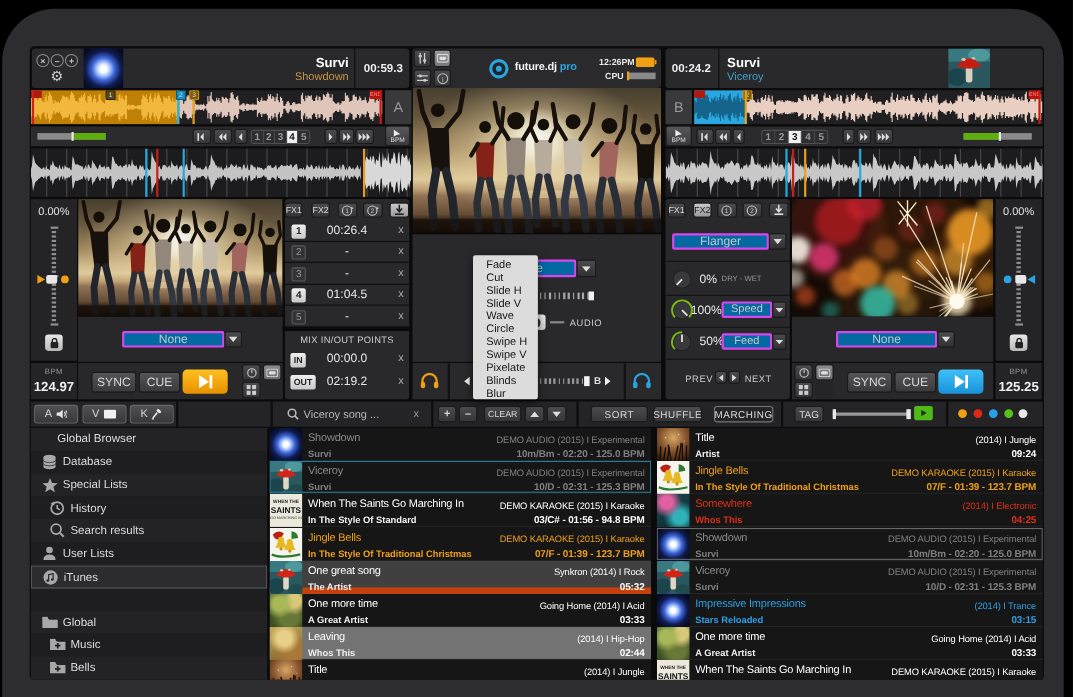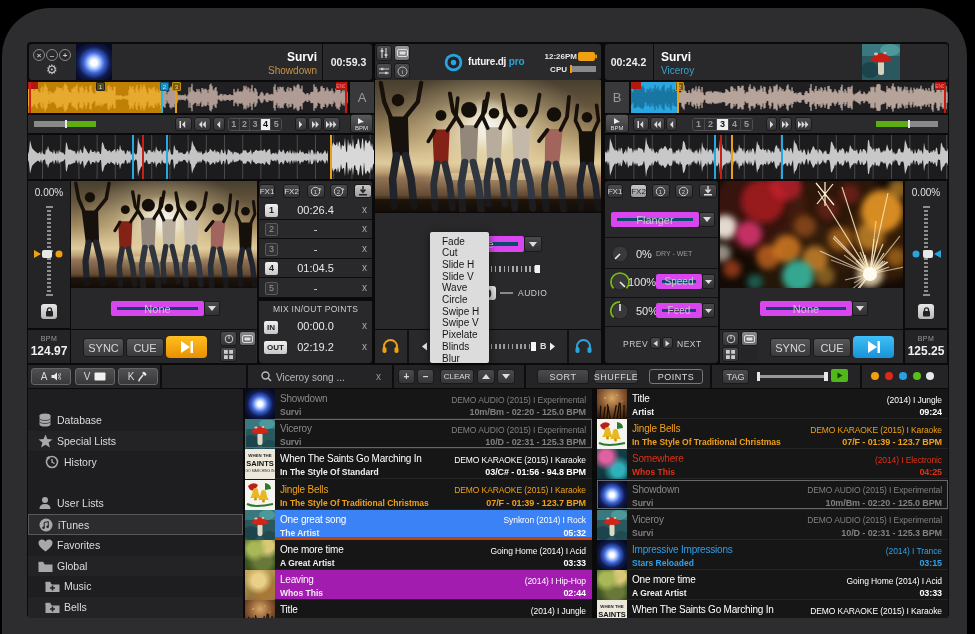--- a/index.html
+++ b/index.html
@@ -1,21 +1,21 @@
 <!DOCTYPE html>
 <html><head><meta charset="utf-8"><style>
 *{margin:0;padding:0;box-sizing:border-box}
 body{width:975px;height:634px;background:#000;font-family:"Liberation Sans",sans-serif;overflow:hidden;position:relative}
 .abs{position:absolute}
 .panel{position:absolute;background:#29292b;border-radius:3px}
 .btn{position:absolute;background:linear-gradient(#4b4b4d,#353537);border:1px solid #1a1a1a;border-radius:3px;color:#d8d8d8;display:flex;align-items:center;justify-content:center;font-size:10px}
 .btnl{position:absolute;background:linear-gradient(#c8c8c8,#9a9a9c);border:1px solid #1a1a1a;border-radius:3px;color:#222;display:flex;align-items:center;justify-content:center;font-size:10px}
 .t{position:absolute;white-space:nowrap}
 .flag{position:absolute;width:9px;height:9px;font-size:6px;color:#ddd;text-align:center;line-height:9px;border-radius:1px}
-.dd{position:absolute;background:#0c4a6e;border:6px solid #d946ef;border-radius:2px;color:#c8c8c8;font-size:11px;display:flex;align-items:center;justify-content:center}
+.dd{position:absolute;background:#0369a1;border:2px solid #d946ef;border-radius:2px;color:#c8c8c8;font-size:11px;display:flex;align-items:center;justify-content:center}
 .dda{position:absolute;background:linear-gradient(#4b4b4d,#313133);border:1px solid #1a1a1a;border-radius:2px;display:flex;align-items:center;justify-content:center;color:#ddd;font-size:7px}
 .row2{position:absolute;left:0;right:0;border-bottom:1px solid #0d0d0d}
 </style></head><body>
 <div class="abs" style="left:2px;top:8px;width:965px;height:626px;background:#2d2d2f;border-radius:48px 48px 0 0"></div>
 <div class="abs" style="left:27px;top:42px;width:922px;height:576px;background:#0a0a0a;border-radius:4px"></div>
 <div class="panel" style="left:29px;top:44px;width:343px;height:36px">
     <div class="abs" style="left:4px;top:5px;width:12px;height:12px;border:1px solid #8a8a8a;border-radius:50%;color:#ccc;font-size:8px;text-align:center;line-height:11px;font-weight:bold">×</div>
     <div class="abs" style="left:17px;top:5px;width:12px;height:12px;border:1px solid #8a8a8a;border-radius:50%;color:#ccc;font-size:8px;text-align:center;line-height:11px;font-weight:bold">–</div>
     <div class="abs" style="left:30px;top:5px;width:12px;height:12px;border:1px solid #8a8a8a;border-radius:50%;color:#ccc;font-size:8px;text-align:center;line-height:11px;font-weight:bold">+</div>
     <div class="abs" style="left:17px;top:19px;width:13px;height:13px;color:#c8c8c8;font-size:13px;line-height:13px">⚙</div>
@@ -940,36 +940,39 @@
       <path d="M4 0 L8 5 L0 5 Z" fill="#ddd"></path>
     </svg>
   </div>
 <div class="btn" style="left:497px;top:369px;width:18px;height:15px">
     <svg width="8" height="5" viewBox="0 0 8 5">
       <path d="M0 0 L8 0 L4 5 Z" fill="#ddd"></path>
     </svg>
   </div>
 <div class="btn" style="left:537px;top:369px;width:52px;height:15px;font-size:9px;letter-spacing:0.5px">SORT</div>
 <div class="btn" style="left:594px;top:369px;width:44px;height:15px;font-size:9px;letter-spacing:0.5px">SHUFFLE</div>
-<div class="abs" style="left:649px;top:369px;width:54px;height:15px;border:1px solid #777;border-radius:3px;color:#ddd;font-size:9px;letter-spacing:0.5px;display:flex;align-items:center;justify-content:center">POINTS</div>
+<div class="abs" style="left:649px;top:369px;width:54px;height:15px;border:1px solid #777;border-radius:3px;color:#ddd;font-size:9px;letter-spacing:0.5px;display:flex;align-items:center;justify-content:center">MARCHING</div>
 <div class="btn" style="left:722px;top:369px;width:27px;height:15px;font-size:9px">TAG</div>
 <div class="abs" style="left:757px;top:375px;width:70px;height:3px;background:#98989a;border-radius:1px"></div>
 <div class="abs" style="left:757px;top:372px;width:3px;height:9px;background:#e8e8e8"></div>
 <div class="abs" style="left:824px;top:372px;width:4px;height:9px;background:#e8e8e8"></div>
 <div class="abs" style="left:831px;top:369px;width:17px;height:13px;background:#50b818;border-radius:2px;display:flex;align-items:center;justify-content:center">
     <svg width="6" height="7" viewBox="0 0 6 7">
       <path d="M0.5 0.5 L5.5 3.5 L0.5 6.5 Z" fill="#1a3a08"></path>
     </svg>
   </div>
 <div class="abs" style="left:871px;top:372px;width:8px;height:8px;border-radius:50%;background:#f0a010"></div>
 <div class="abs" style="left:885px;top:372px;width:8px;height:8px;border-radius:50%;background:#e02818"></div>
 <div class="abs" style="left:899px;top:372px;width:8px;height:8px;border-radius:50%;background:#28a0e8"></div>
 <div class="abs" style="left:913px;top:372px;width:8px;height:8px;border-radius:50%;background:#58c018"></div>
 <div class="abs" style="left:926px;top:372px;width:8px;height:8px;border-radius:50%;background:#e8e8e8"></div>
 <div class="abs" style="left:28px;top:389px;width:215px;height:229px;background:#1e1e20;overflow:hidden">
+    <div class="abs" style="left:0;right:0;top:0.0px;height:20.8px;background:#232325;">
+      <div class="t" style="left:24px;top:4px;font-size:10.5px;color:#dcdcdc">Global Browser</div>
+    </div>
     <div class="abs" style="left:0;right:0;top:20.8px;height:20.8px;background:#1e1e20;">
       <div class="abs" style="left:10px;top:3px"><svg width="14" height="14" viewBox="0 0 14 14">
           <ellipse cx="7" cy="2.5" rx="5.5" ry="2" fill="#a8a8a8"></ellipse>
           <path d="M1.5 2.5 V11.5 A5.5 2 0 0 0 12.5 11.5 V2.5" fill="#a8a8a8"></path>
           <path d="M1.5 5.5 A5.5 2 0 0 0 12.5 5.5 M1.5 8.5 A5.5 2 0 0 0 12.5 8.5" stroke="#333" stroke-width="0.8" fill="none"></path>
         </svg></div>
       <div class="t" style="left:29px;top:4px;font-size:10.5px;color:#dcdcdc">Database</div>
     </div>
     <div class="abs" style="left:0;right:0;top:41.6px;height:20.8px;background:#232325;">
       <div class="abs" style="left:10px;top:3px"><svg width="15" height="14" viewBox="0 0 15 14">
@@ -977,42 +980,43 @@
         </svg></div>
       <div class="t" style="left:29px;top:4px;font-size:10.5px;color:#dcdcdc">Special Lists</div>
     </div>
     <div class="abs" style="left:0;right:0;top:62.5px;height:20.8px;background:#1e1e20;">
       <div class="abs" style="left:17px;top:3px"><svg width="14" height="14" viewBox="0 0 14 14">
           <circle cx="7" cy="7" r="5.5" fill="none" stroke="#a8a8a8" stroke-width="1.6"></circle>
           <path d="M7 4 V7 L9.5 8.5" stroke="#a8a8a8" stroke-width="1.4" fill="none"></path>
           <path d="M1 3 L4 1 L4.5 4.5 Z" fill="#a8a8a8"></path>
         </svg></div>
       <div class="t" style="left:36px;top:4px;font-size:10.5px;color:#dcdcdc">History</div>
+    </div>
+    <div class="abs" style="left:0;right:0;top:83.3px;height:20.8px;background:#232325;">
+      <div class="abs" style="left:17px;top:3px"><svg width="14" height="14" viewBox="0 0 14 14">
+          <circle cx="6" cy="6" r="4.5" fill="none" stroke="#a8a8a8" stroke-width="1.6"></circle>
+          <path d="M9.5 9.5 L13 13" stroke="#a8a8a8" stroke-width="1.8"></path>
+        </svg></div>
+      <div class="t" style="left:36px;top:4px;font-size:10.5px;color:#dcdcdc">Search results</div>
     </div>
     <div class="abs" style="left:0;right:0;top:124.9px;height:20.8px;background:#2c2c2e;border:1px solid #58585a;">
       <div class="abs" style="left:10px;top:3px"><svg width="14" height="14" viewBox="0 0 14 14">
           <circle cx="7" cy="7" r="6.5" fill="#a8a8a8"></circle>
           <path d="M5.2 9.8 V4.5 L9.3 3.6 V8.8" stroke="#222" stroke-width="1" fill="none"></path>
           <circle cx="4.5" cy="9.8" r="1.2" fill="#222"></circle>
           <circle cx="8.6" cy="8.8" r="1.2" fill="#222"></circle>
         </svg></div>
       <div class="t" style="left:29px;top:4px;font-size:10.5px;color:#dcdcdc">iTunes</div>
     </div>
     <div class="abs" style="left:0;right:0;top:104.1px;height:20.8px;background:#1e1e20;">
       <div class="abs" style="left:10px;top:3px"><svg width="14" height="14" viewBox="0 0 14 14">
           <circle cx="7" cy="4" r="3" fill="#a8a8a8"></circle>
           <path d="M1.5 13 Q1.5 8 7 8 Q12.5 8 12.5 13 Z" fill="#a8a8a8"></path>
         </svg></div>
       <div class="t" style="left:29px;top:4px;font-size:10.5px;color:#dcdcdc">User Lists</div>
-    </div>
-    <div class="abs" style="left:0;right:0;top:145.7px;height:20.8px;background:#1e1e20;">
-      <div class="abs" style="left:10px;top:3px"><svg width="15" height="13" viewBox="0 0 15 13">
-          <path d="M7.5 12.5 C2 8.5 0.5 6 0.5 3.8 C0.5 1.8 2 0.5 3.9 0.5 C5.4 0.5 6.8 1.4 7.5 2.8 C8.2 1.4 9.6 0.5 11.1 0.5 C13 0.5 14.5 1.8 14.5 3.8 C14.5 6 13 8.5 7.5 12.5 Z" fill="#a8a8a8"></path>
-        </svg></div>
-      <div class="t" style="left:29px;top:4px;font-size:10.5px;color:#dcdcdc">Favorites</div>
     </div>
     <div class="abs" style="left:0;right:0;top:166.5px;height:20.8px;background:#232325;">
       <div class="abs" style="left:10px;top:3px"><svg width="15" height="12" viewBox="0 0 15 12">
           <path d="M0.5 2 L0.5 11 L14.5 11 L14.5 3.5 L7 3.5 L5.5 2 Z" fill="#a8a8a8"></path>
           <rect x="0.5" y="0.8" width="5" height="2" fill="#a8a8a8"></rect>
         </svg></div>
       <div class="t" style="left:29px;top:4px;font-size:10.5px;color:#dcdcdc">Global</div>
     </div>
     <div class="abs" style="left:0;right:0;top:187.4px;height:20.8px;background:#1e1e20;">
       <div class="abs" style="left:17px;top:3px"><svg width="15" height="12" viewBox="0 0 15 12">
@@ -1080,21 +1084,21 @@
           <circle cx="10.5" cy="19" r="1.5" fill="#c89010"></circle>
           <path d="M16 12 Q16 10 18.5 10 Q21 10 21 12 Q22 18 24 20 L13 20 Q15 18 16 12" fill="#e8b820"></path>
           <circle cx="18.5" cy="21" r="1.5" fill="#c89010"></circle>
           <path d="M2 24 Q10 28 28 24" stroke="#2a7a30" stroke-width="2" fill="none"></path>
         </svg></div>
       <div class="t" style="left:35px;top:4px;font-size:10px;letter-spacing:-0.2px;color:#f0a018">Jingle Bells</div>
       <div class="t" style="left:35px;top:18px;font-size:8.5px;font-weight:bold;color:#f0a018">In The Style Of Traditional Christmas</div>
       <div class="t" style="right:6px;top:5.5px;font-size:8.5px;letter-spacing:-0.1px;color:#f0a018">DEMO KARAOKE (2015) I Karaoke</div>
       <div class="t" style="right:6px;top:18px;font-size:9px;letter-spacing:-0.1px;font-weight:bold;color:#f0a018">07/F - 01:39 - 123.7 BPM</div>
     </div>
-    <div class="abs" style="left:0px;top:120.8px;width:347px;height:30px;background:#3b82f6;border-bottom:3px solid #c2410c">
+    <div class="abs" style="left:0px;top:120.8px;width:347px;height:30px;background:#404040;border-bottom:6px solid #c2410c">
       <div class="abs" style="left:0;top:0;width:30px;height:30px;overflow:hidden"><svg width="30" height="30" viewBox="0 0 30 30">
           <rect width="30" height="30" fill="#2a585e"></rect>
           <rect width="30" height="10" fill="#3a7880"></rect>
           <ellipse cx="22" cy="5" rx="8" ry="5" fill="#52a0a0" opacity="0.8"></ellipse>
           <ellipse cx="6" cy="23" rx="8" ry="7" fill="#1c444c"></ellipse>
           <ellipse cx="24" cy="26" rx="7" ry="5" fill="#204c50"></ellipse>
           <rect x="12.5" y="14" width="5" height="12" rx="2" fill="#e0d8c6"></rect>
           <path d="M6 13 Q15 2 24 13 Q15 17 6 13 Z" fill="#d42418"></path>
           <ellipse cx="11" cy="8.5" rx="1.6" ry="1.1" fill="#f0e0d0" opacity="0.85"></ellipse>
           <ellipse cx="18" cy="8" rx="1.3" ry="1" fill="#f0e0d0" opacity="0.75"></ellipse>
@@ -1106,21 +1110,21 @@
     </div>
     <div class="abs" style="left:0px;top:151.0px;width:347px;height:30px;background:#161616;border-bottom:1px solid #242424">
       <div class="abs" style="left:0;top:0;width:30px;height:30px;overflow:hidden">
         <div style="width:30px;height:30px;background:radial-gradient(circle at 30% 30%, #a8b858 0 20%, transparent 45%),radial-gradient(circle at 75% 20%, #d8c878 0 18%, transparent 40%),radial-gradient(circle at 60% 70%, #687838 0 30%, transparent 60%),linear-gradient(140deg,#4a6828,#283818)"></div>
       </div>
       <div class="t" style="left:35px;top:4px;font-size:10px;letter-spacing:-0.2px;color:#ffffff">One more time</div>
       <div class="t" style="left:35px;top:18px;font-size:8.5px;font-weight:bold;color:#f0f0f0">A Great Artist</div>
       <div class="t" style="right:6px;top:5.5px;font-size:8.5px;letter-spacing:-0.1px;color:#ffffff">Going Home (2014) I Acid</div>
       <div class="t" style="right:6px;top:18px;font-size:9px;letter-spacing:-0.1px;font-weight:bold;color:#ffffff">03:33</div>
     </div>
-    <div class="abs" style="left:0px;top:181.2px;width:347px;height:30px;background:#a21caf;border-bottom:1px solid #242424">
+    <div class="abs" style="left:0px;top:181.2px;width:347px;height:30px;background:#737373;border-bottom:1px solid #242424">
       <div class="abs" style="left:0;top:0;width:30px;height:30px;overflow:hidden">
         <div style="width:30px;height:30px;background:radial-gradient(circle at 45% 35%, #e8d088 0 25%, transparent 55%),radial-gradient(circle at 70% 75%, #a87838 0 25%, transparent 55%),linear-gradient(160deg,#c8a858,#786030)"></div>
       </div>
       <div class="t" style="left:35px;top:4px;font-size:10px;letter-spacing:-0.2px;color:#ffffff">Leaving</div>
       <div class="t" style="left:35px;top:18px;font-size:8.5px;font-weight:bold;color:#f0f0f0">Whos This</div>
       <div class="t" style="right:6px;top:5.5px;font-size:8.5px;letter-spacing:-0.1px;color:#ffffff">(2014) I Hip-Hop</div>
       <div class="t" style="right:6px;top:18px;font-size:9px;letter-spacing:-0.1px;font-weight:bold;color:#ffffff">02:44</div>
     </div>
     <div class="abs" style="left:0px;top:211.4px;width:347px;height:30px;background:#161616;border-bottom:1px solid #242424">
       <div class="abs" style="left:0;top:0;width:30px;height:30px;overflow:hidden"><svg width="30" height="30" viewBox="0 0 30 30">

